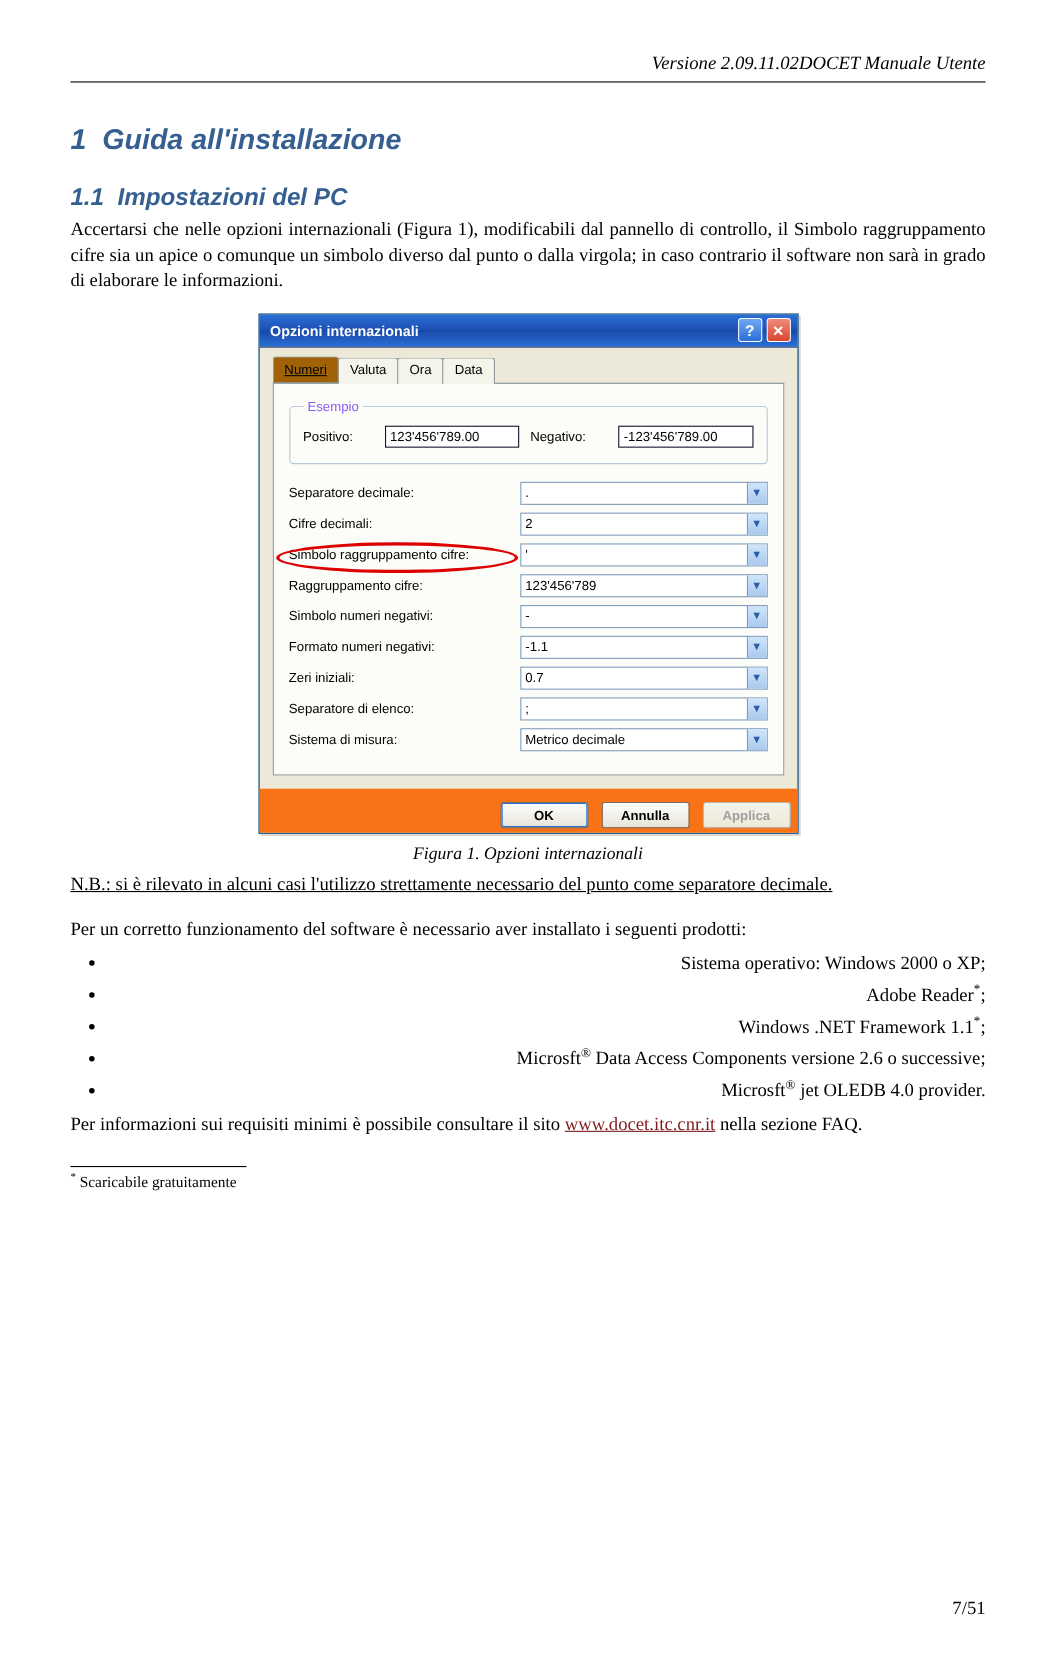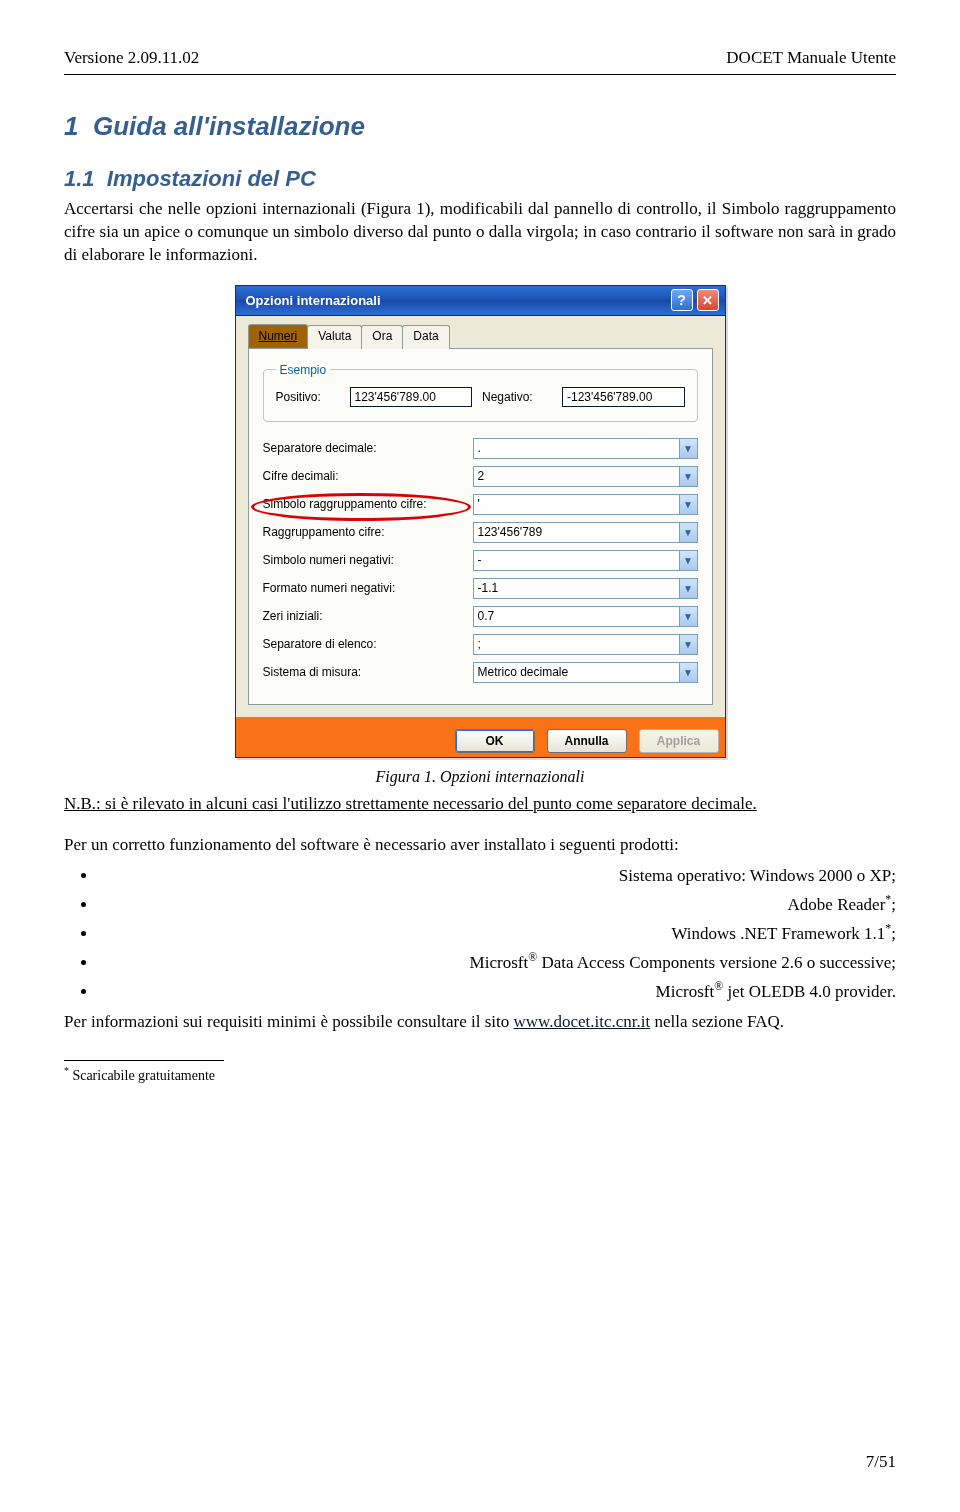--- a/index.html
+++ b/index.html
@@ -10,23 +10,24 @@
     background: #fff;
     width: 960px;
   }
   .page {
     padding: 48px 64px 40px 64px;
     position: relative;
     min-height: 1512px;
   }
   .header-row {
     display: flex;
-    justify-content: space-between;
+    justify-content: flex-end;
     font-size: 17px;
     margin-bottom: 6px;
+    font-style: italic;
   }
   .hr-line {
     border: none;
     border-top: 1.5px solid #000;
     margin: 0 0 36px 0;
   }
   h1.sec1 {
     font-family: Arial, Helvetica, sans-serif;
     font-size: 26px;
     font-weight: bold;
@@ -61,21 +62,21 @@
   }
   .nb .uline { text-decoration: underline; }
   .bullets {
     margin: 6px 0 6px 34px;
     padding: 0;
     font-size: 17px;
     line-height: 1.55;
   }
   .bullets li { margin: 1px 0; text-align: right; }
   sup { font-size: 0.7em; }
-  .link { color: #0f172a; text-decoration: underline; }
+  .link { color: #7f1d1d; text-decoration: underline; }
   .footnote-rule {
     border: none;
     border-top: 1px solid #000;
     width: 160px;
     margin: 26px 0 4px 0;
   }
   .footnote { font-size: 14px; margin: 2px 0 0 0; }
   .pagenum {
     position: absolute;
     bottom: 40px;
@@ -147,21 +148,21 @@
     border: 1px solid #919b9c;
     background: #fcfcf9;
     padding: 14px 14px 14px 14px;
   }
   fieldset.xp-group {
     border: 1px solid #b9c8d6;
     border-radius: 4px;
     padding: 10px 12px 14px 12px;
     margin: 0 0 16px 0;
   }
-  fieldset.xp-group legend { color: #0369a1; padding: 0 4px; font-size: 12px; }
+  fieldset.xp-group legend { color: #8b5cf6; padding: 0 4px; font-size: 12px; }
   .ex-row {
     display: grid;
     grid-template-columns: 64px 1fr 70px 1fr;
     gap: 10px;
     align-items: center;
   }
   .xp-inputlike {
     background: #fff;
     border: 1px solid #0f172a;
     height: 20px;

